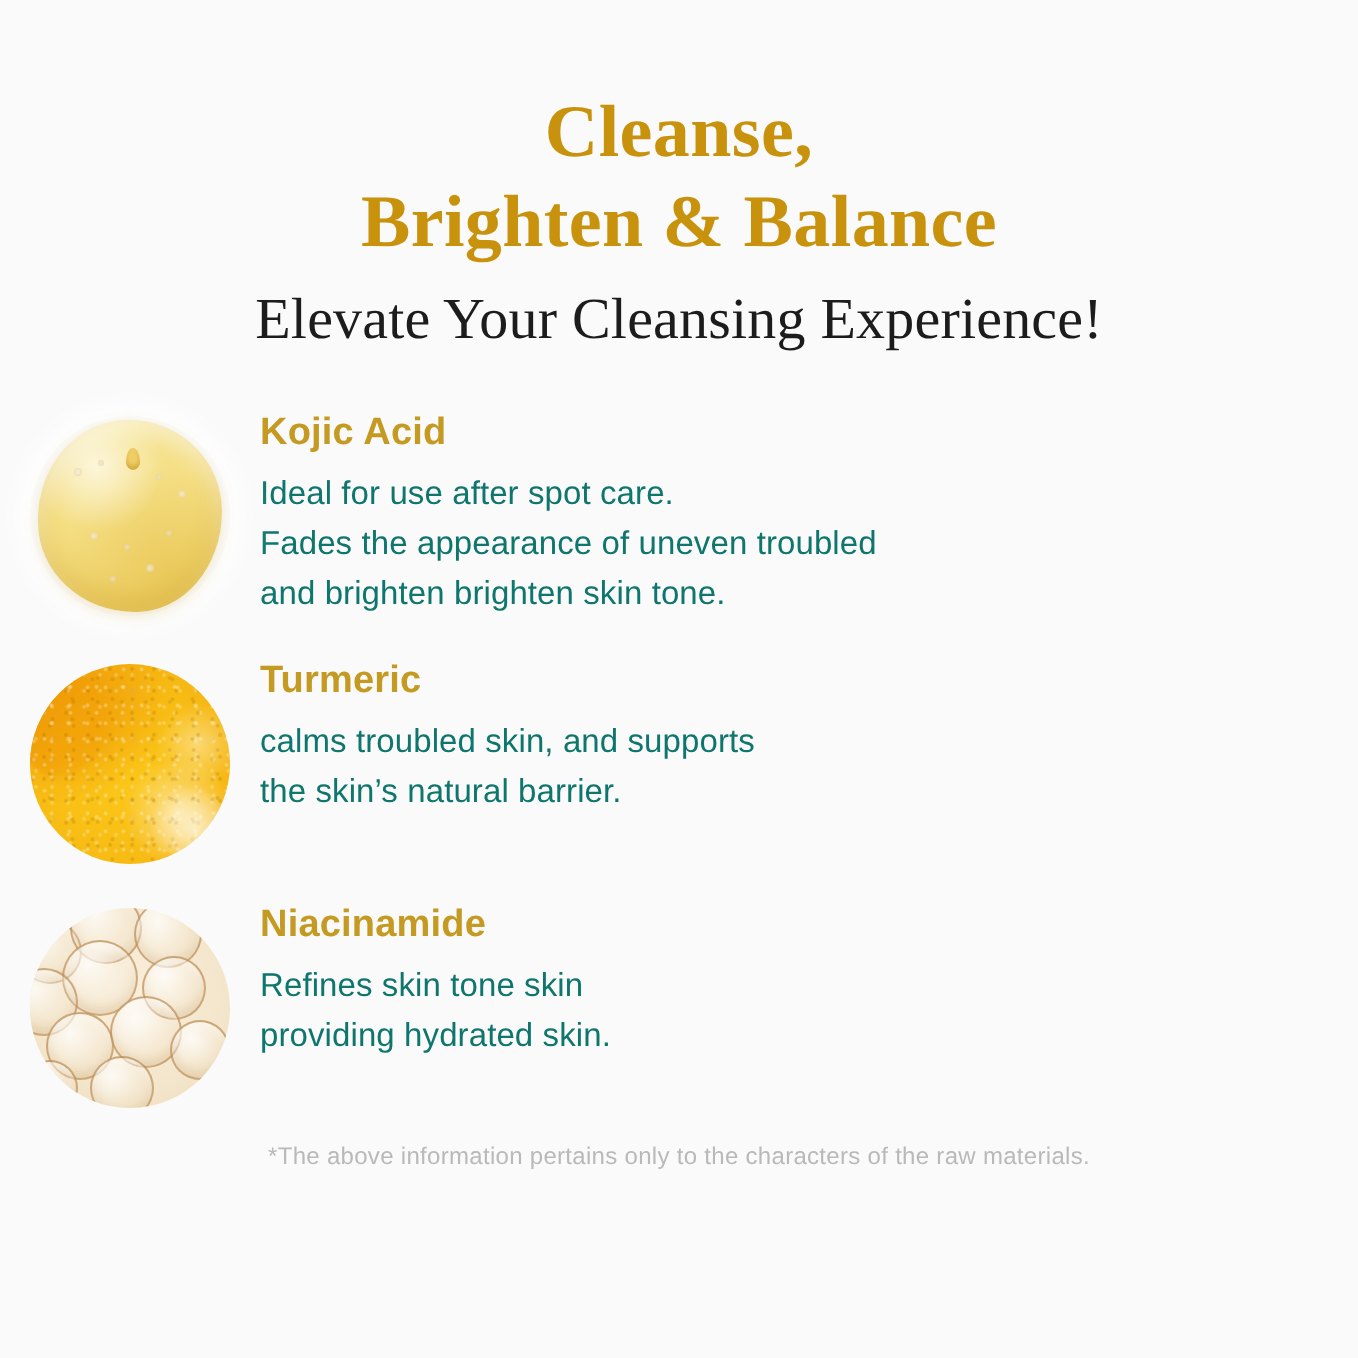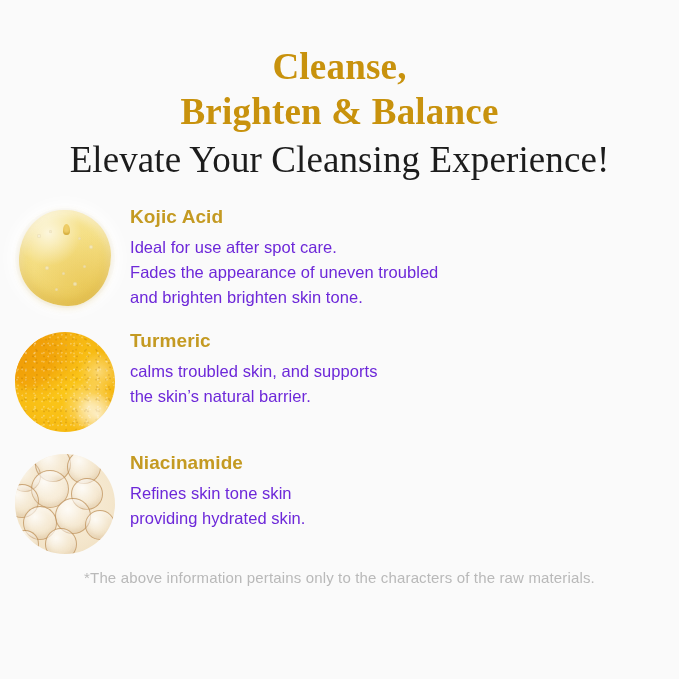--- a/index.html
+++ b/index.html
@@ -35,21 +35,21 @@
     letter-spacing: 0.2px;
     margin: 0;
   }
   .headline .line {
     display: block;
   }
   .subtitle {
     font-family: "Liberation Serif", "DejaVu Serif", serif;
     font-weight: normal;
     color: #1c1c1c;
-    font-size: 37px;
+    font-size: 29px;
     line-height: 32px;
     margin: 10px 0 0 0;
     letter-spacing: 0.1px;
   }
 
   
   .ingredients {
     margin-top: 26px;
   }
   .row {
@@ -181,33 +181,33 @@
     font-size: 19px;
     line-height: 26px;
     color: #c49a22;
     margin: 0 0 5px 0;
     letter-spacing: 0.1px;
   }
   .ing-desc {
     font-family: "Liberation Sans", sans-serif;
     font-size: 16.5px;
     line-height: 25px;
-    color: #6d28d9;
+    color: #0f766e;
     margin: 0;
     letter-spacing: 0.05px;
   }
   .ing-desc .line {
     display: block;
   }
 
   
   .footnote {
     text-align: center;
     font-family: "Liberation Sans", sans-serif;
-    font-size: 15px;
+    font-size: 12px;
     line-height: 16px;
     color: #b9b9b9;
     margin-top: 12px;
     letter-spacing: 0.15px;
   }
 </style>
 </head>
 <body>
 
 <div class="page">

